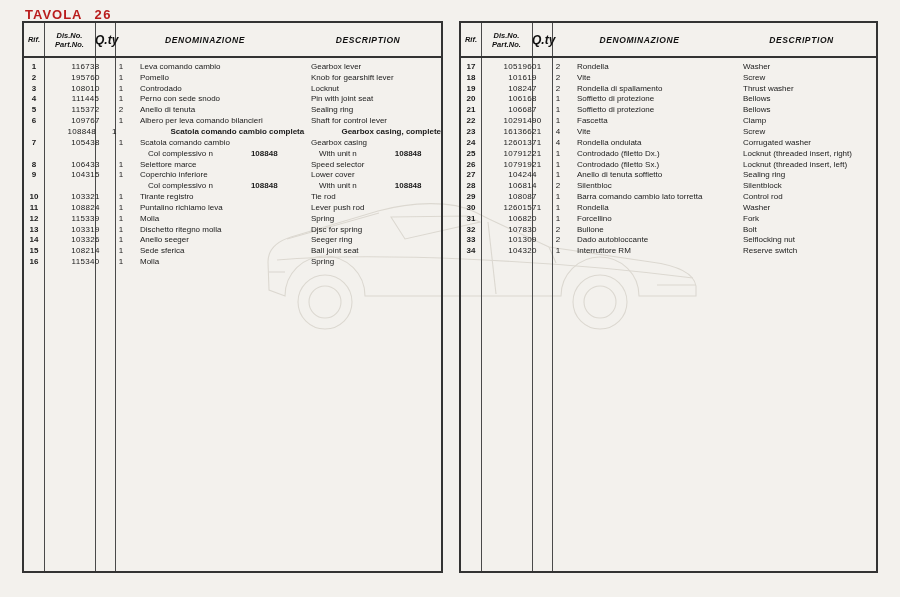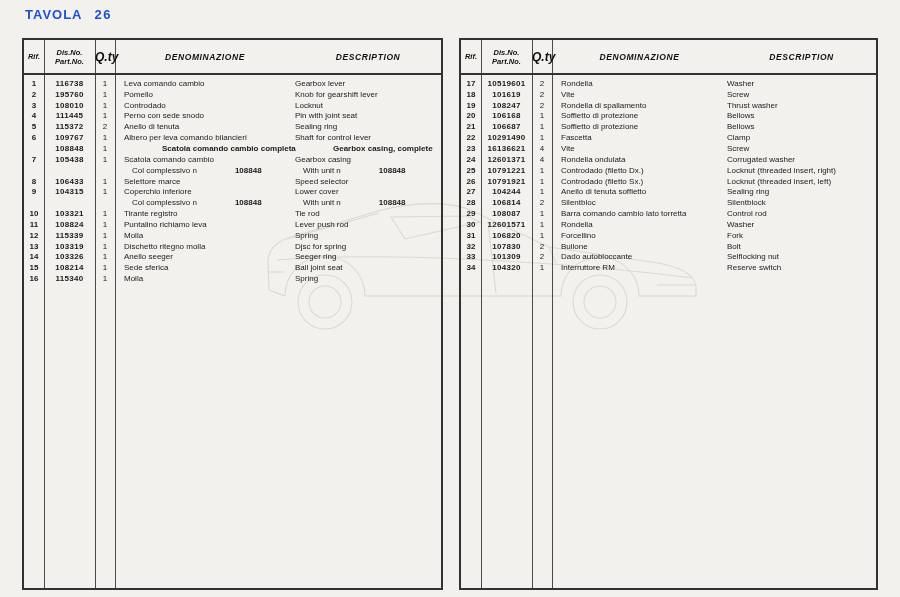--- a/index.html
+++ b/index.html
@@ -5,28 +5,28 @@
   html,body{margin:0;padding:0;}
   body{
     width:900px;height:597px;position:relative;overflow:hidden;
     background:#f3f1ed;
     font-family:"Liberation Sans","DejaVu Sans",sans-serif;
     color:#1a1a1a;
     -webkit-font-smoothing:antialiased;
   }
   .title{
     position:absolute;left:25px;top:7px;
-    font-size:13px;font-weight:bold;color:#1d4ed8;letter-spacing:1px;
+    font-size:13px;font-weight:bold;color:#b91c1c;letter-spacing:1px;
   }
   .title-num{margin-left:12px;letter-spacing:1.5px;}
 
   .watermark{position:absolute;left:253px;top:192px;z-index:0;opacity:.85;}
 
   .ptable{
-    position:absolute;top:38px;height:552px;z-index:1;
+    position:absolute;top:21px;height:552px;z-index:1;
     border:2px solid #333;background:transparent;box-sizing:border-box;
   }
   .ptable.left{left:22px;width:421px;}
   .ptable.right{left:459px;width:419px;}
 
   .vline{position:absolute;top:0;bottom:0;width:1px;background:#4a4a4a;}
   .v1{left:20px;} .v2{left:71px;} .v3{left:91px;}
 
   .thead{
     position:absolute;left:0;right:0;top:0;height:33px;
@@ -39,21 +39,21 @@
   .h-dis{width:51px;font-size:7.5px;line-height:9px;display:flex;flex-direction:column;justify-content:center;}
   .h-qty{width:20px;font-size:12px;}
   .h-den{width:180px;font-size:8.5px;letter-spacing:.6px;}
   .h-desc{flex:1;font-size:8.5px;letter-spacing:.6px;}
   .ptable.right .h-den{width:175px;}
 
   .tbody{position:absolute;left:0;right:0;top:33px;bottom:0;padding-top:5px;}
   .trow{display:flex;height:10.85px;align-items:center;}
   .cell{box-sizing:border-box;font-size:8px;white-space:nowrap;overflow:visible;}
   .c-rif{width:20px;text-align:center;font-weight:bold;}
-  .c-part{width:51px;text-align:center;font-weight:bold;letter-spacing:.3px;}
+  .c-part{width:51px;text-align:center;font-weight:normal;letter-spacing:.3px;margin-left:16px;}
   .c-qty{width:20px;text-align:center;}
   .c-den{width:180px;padding-left:9px;}
   .c-desc{flex:1;padding-left:0;}
   .ptable.right .c-den{width:175px;}
   .trow.ind .c-den,.trow.ind .c-desc{padding-left:17px;}
   .trow.ind .c-desc{padding-left:8px;}
   .cell .b{font-weight:bold;margin-left:2px;padding-left:36px;}
 </style>
 </head>
 <body>

